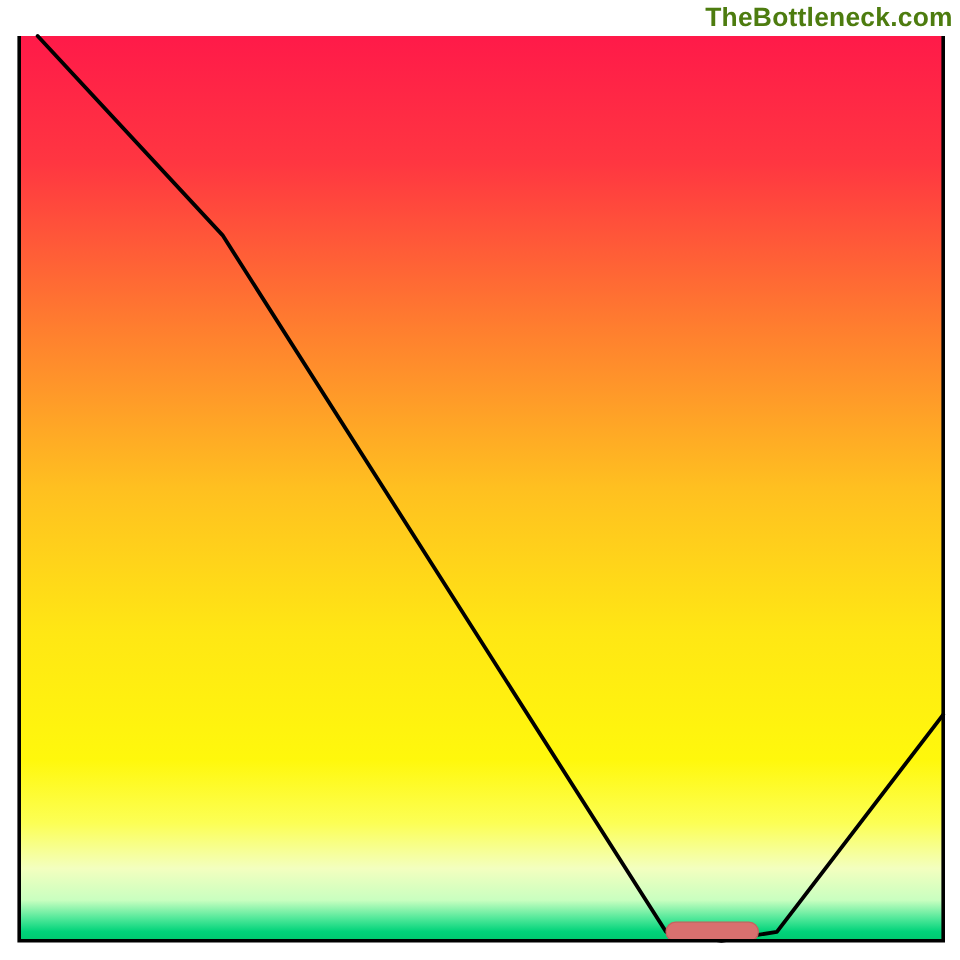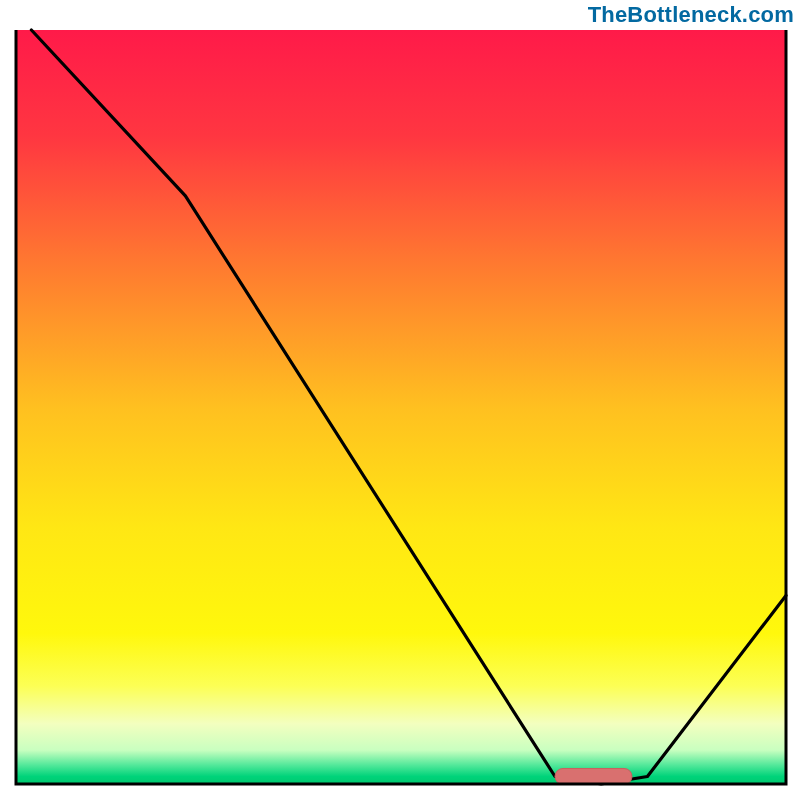--- a/index.html
+++ b/index.html
@@ -15,21 +15,21 @@
     position: relative;
     width: 800px;
     height: 800px;
   }
   .attribution {
     position: absolute;
     top: 2px;
     right: 6px;
     font-size: 22px;
     font-weight: 600;
-    color: #0369a1;
+    color: #4d7c0f;
     letter-spacing: 0.2px;
   }
   svg.chart {
     position: absolute;
     left: 0;
     top: 0;
   }
 </style>
 </head>
 <body>

